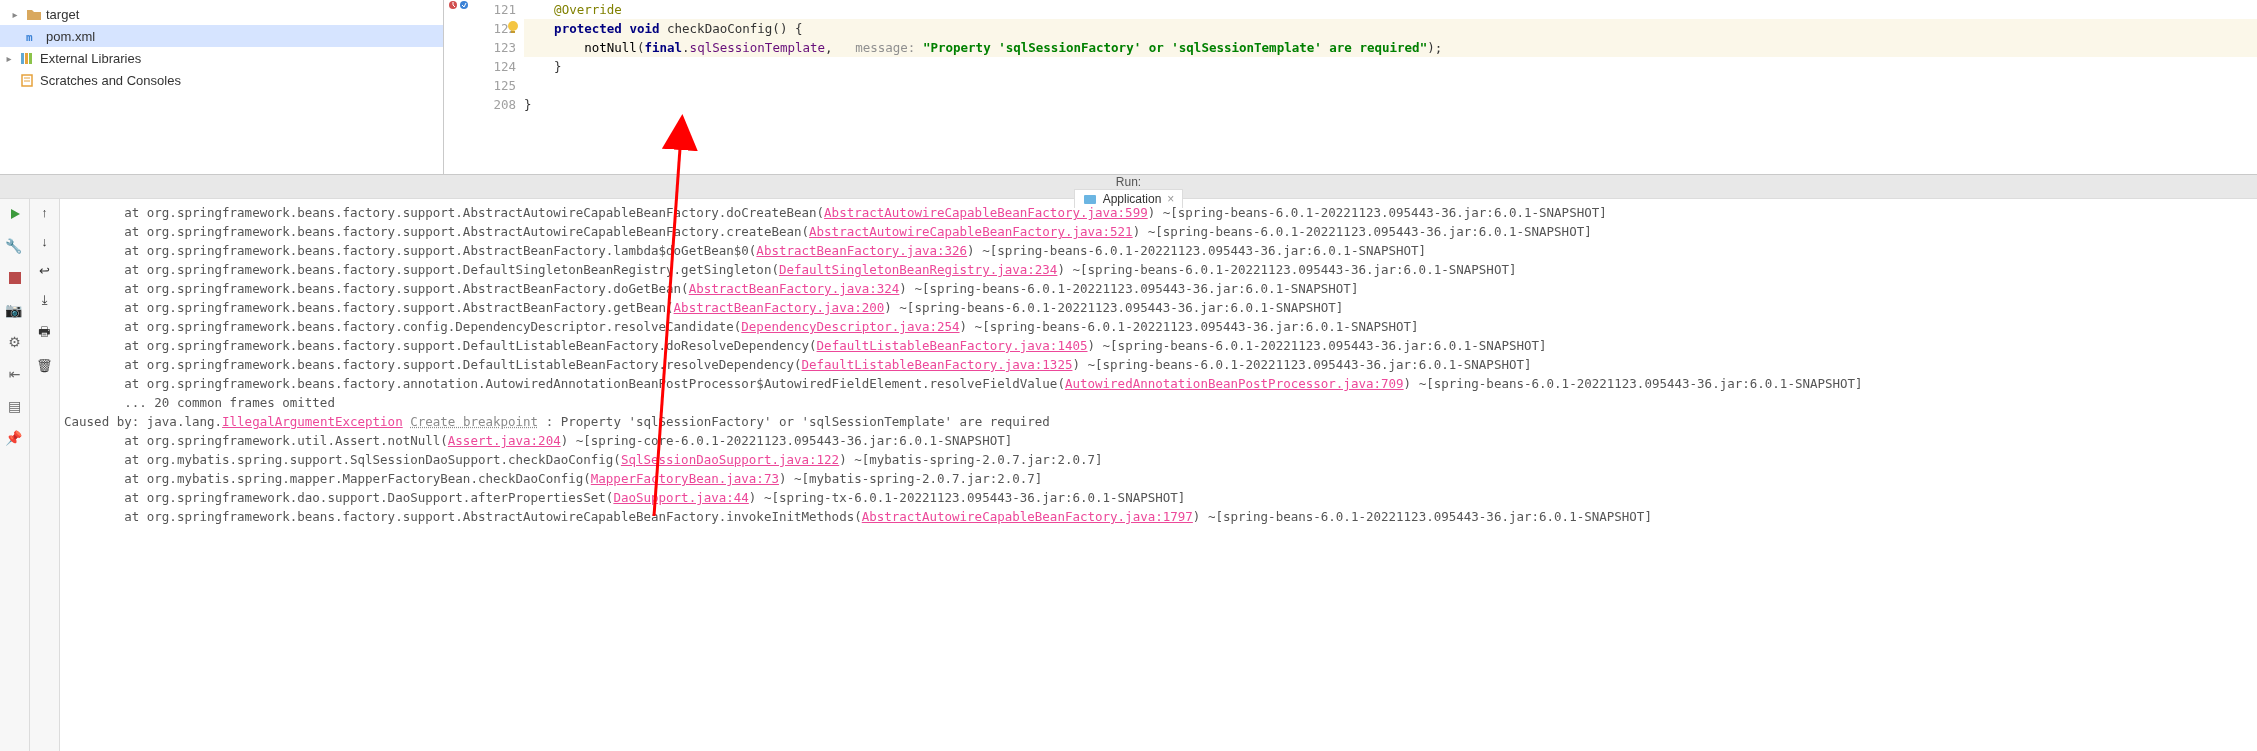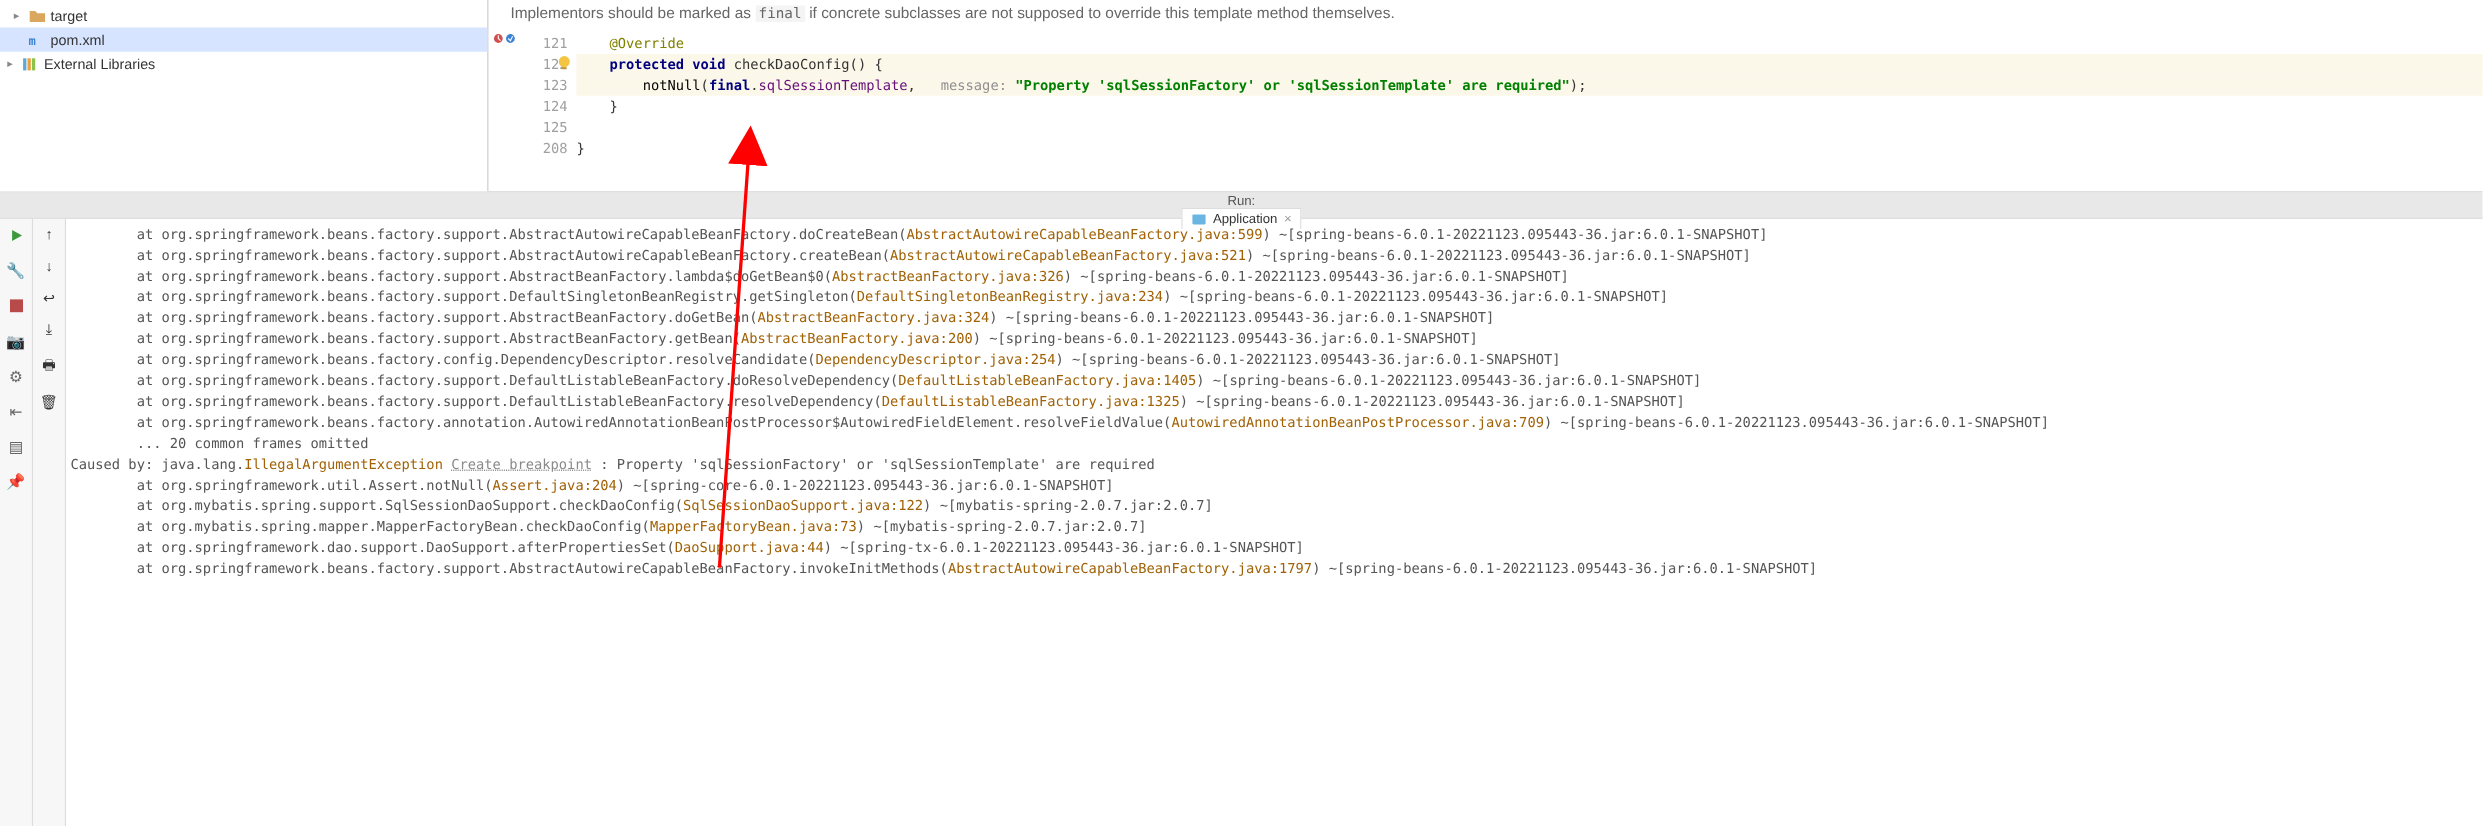--- a/index.html
+++ b/index.html
@@ -143,21 +143,21 @@
     flex:1;
     overflow:hidden;
     font-family:Consolas,Menlo,monospace;
     font-size:12.5px;
     line-height:19px;
     color:var(--console);
     padding:4px 0 0 4px;
     white-space:pre;
   }
   .console .cl{height:19px;}
-  .console a{color:#a16207; cursor:pointer;}
+  .console a{color:#ec4899; text-decoration:underline; cursor:pointer;}
   .console .act{color:#8a8a8a; text-decoration:underline dotted; cursor:pointer;}
   
   .arrow-svg{position:absolute; left:444px; top:0; pointer-events:none;}
   
   svg{display:block;}
 </style>
 </head>
 <body>
 
 <div class="top">
@@ -184,26 +184,34 @@
       <span class="arrow">▸</span>
       <span class="icon">
         <svg width="16" height="14">
             <rect x="1" y="2" width="3" height="11" fill="#5fa8d3"></rect>
             <rect x="5" y="2" width="3" height="11" fill="#e6a23c"></rect>
             <rect x="9" y="2" width="3" height="11" fill="#8bc34a"></rect>
           </svg>
       </span>
       <span class="label">External Libraries</span>
     </div>
+    <div class="tree-row lv0">
+      <span class="arrow"></span>
+      <span class="icon">
+        <svg width="16" height="14">
+            <rect x="2" y="2" width="10" height="11" fill="none" stroke="#e6a23c" stroke-width="1.5"></rect>
+            <line x1="4" y1="5" x2="10" y2="5" stroke="#e6a23c"></line>
+            <line x1="4" y1="8" x2="10" y2="8" stroke="#e6a23c"></line>
+          </svg>
+      </span>
+      <span class="label">Scratches and Consoles</span>
+    </div>
   </div>
 
   <div class="editor-col">
-    <div class="doc-hint">
-      <span>Implementors should be marked as </span><code>final</code><span> if concrete subclasses are not supposed to override this template method themselves.</span>
-    </div>
     <div class="code-area">
       <div class="gutter" id="gutter">
           <div class="ln">121<span class="icons">
               <svg width="10" height="10">
                 <circle cx="5" cy="5" r="4" fill="#d14e4e"></circle>
                 <path d="M5 2v3l2 2" stroke="#fff" stroke-width="1" fill="none"></path>
               </svg>
               <svg width="10" height="10">
                 <circle cx="5" cy="5" r="4" fill="#3b82d6"></circle>
                 <path d="M3 5l2 2 2-4" stroke="#fff" stroke-width="1" fill="none"></path>

